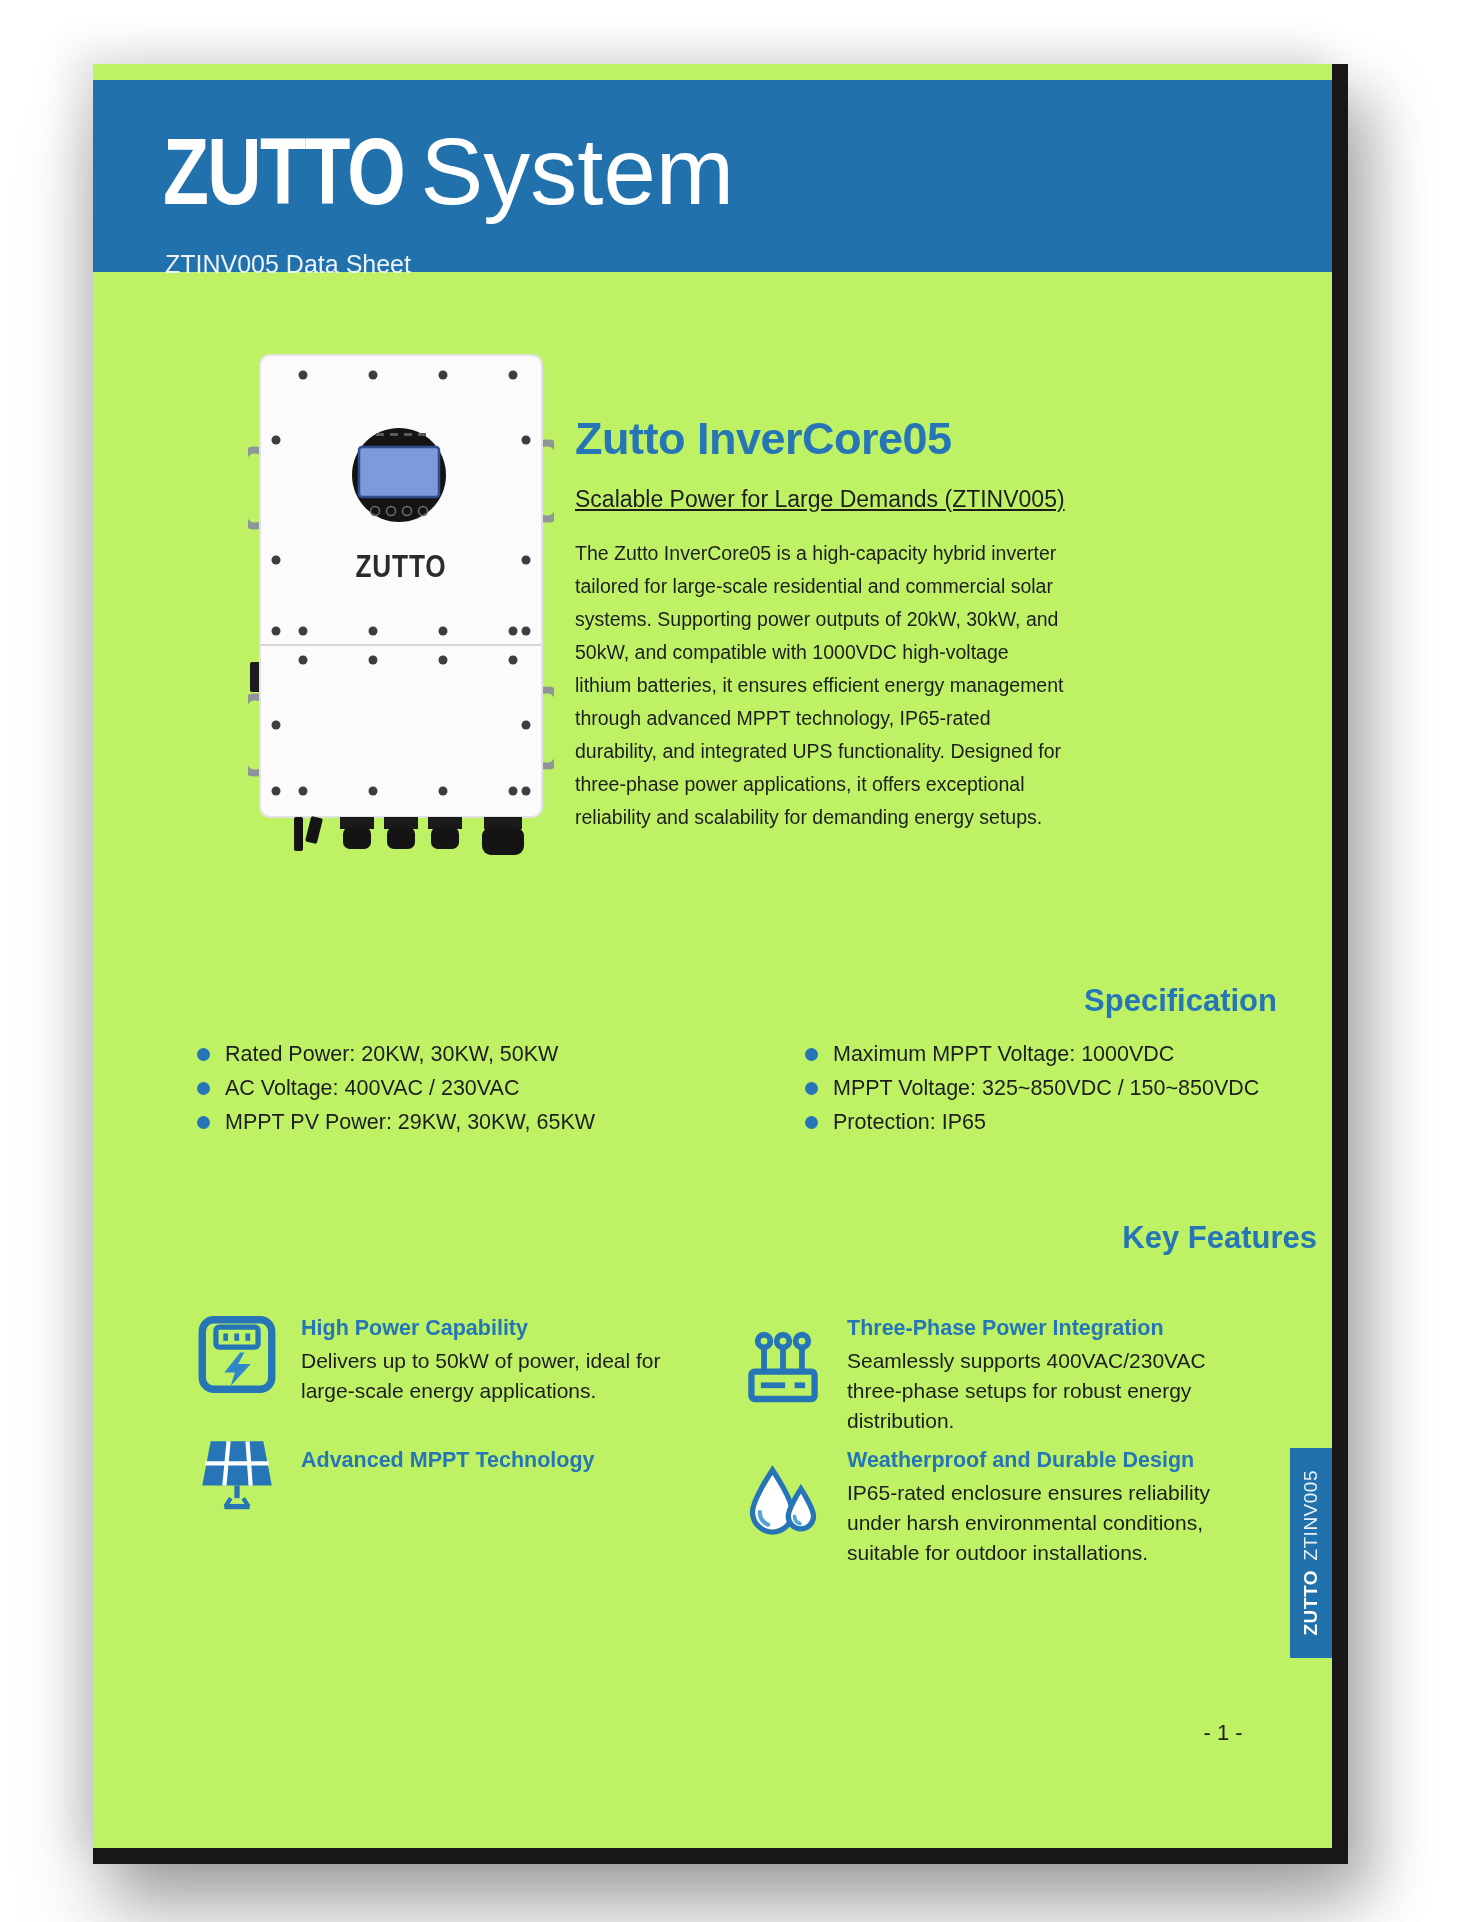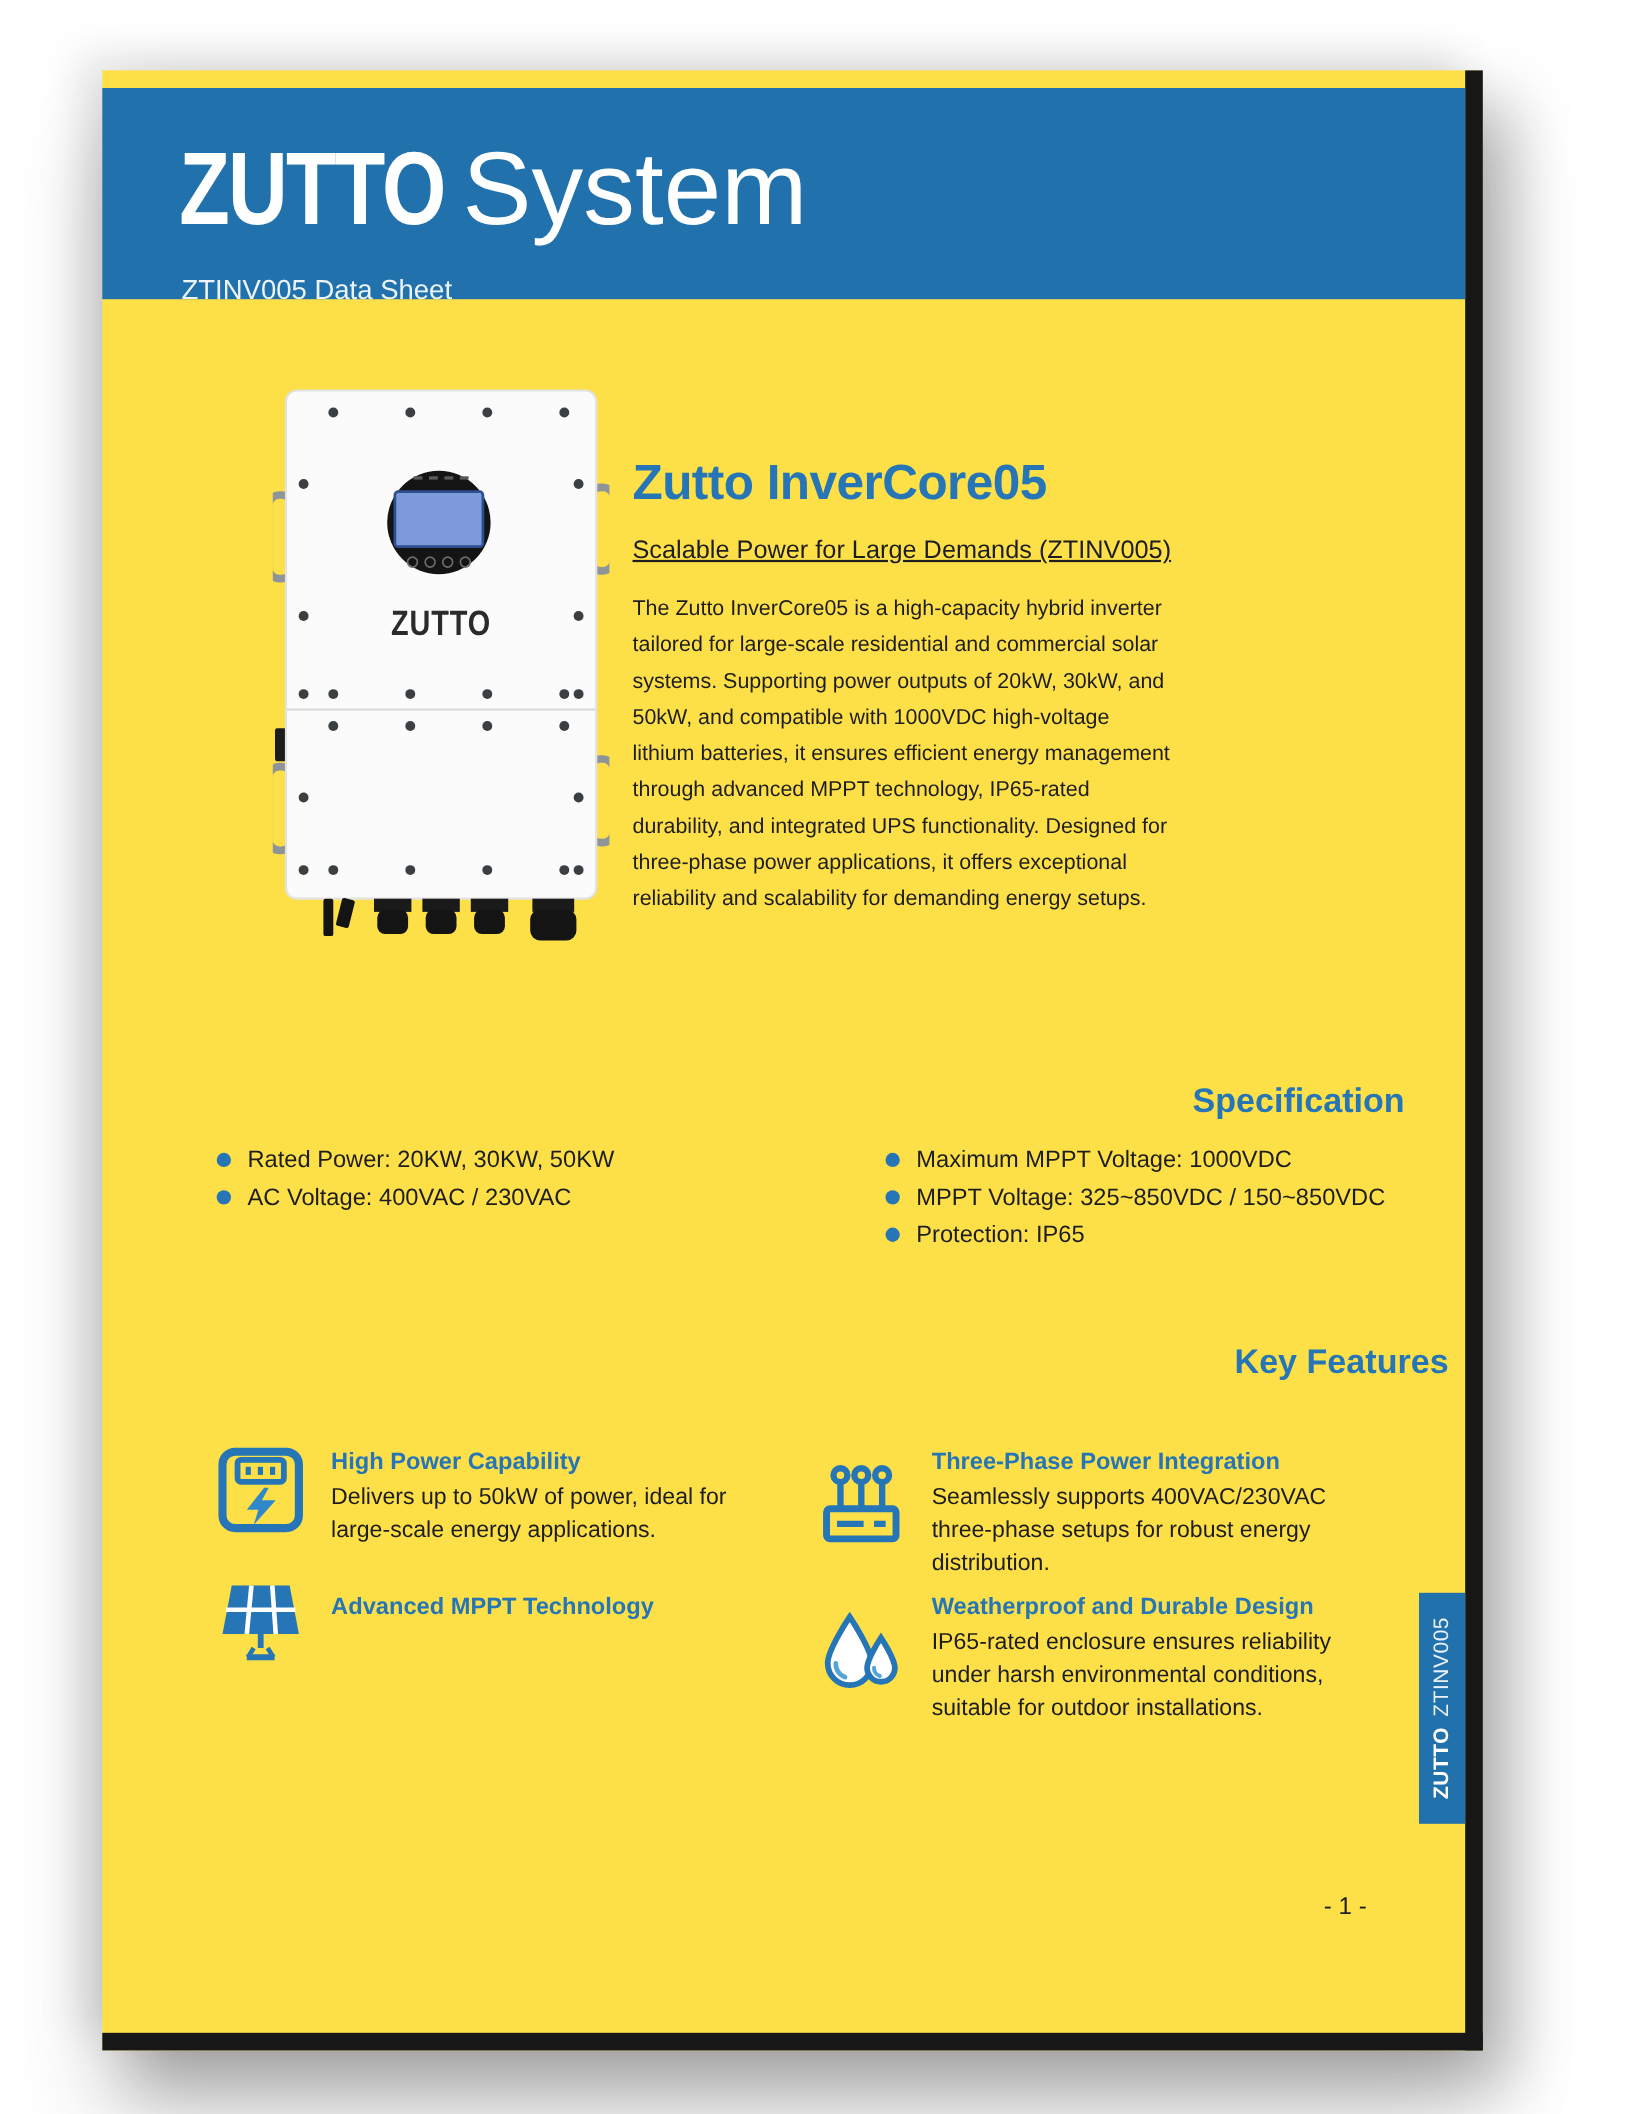--- a/index.html
+++ b/index.html
@@ -5,21 +5,21 @@
   html,body{margin:0;padding:0;}
   body{
     width:1482px;height:1922px;position:relative;overflow:hidden;
     background:#ffffff;
     font-family:"Liberation Sans", sans-serif;
     color:#1d1d1f;
   }
   
   .page-card{
     position:absolute;left:93px;top:64px;width:1239px;height:1784px;
-    background:#fde047;
+    background:#bef264;
     border-right:16px solid #171717;
     border-bottom:16px solid #171717;
     box-shadow:26px 30px 55px rgba(0,0,0,.26),
                -22px -16px 36px rgba(0,0,0,.10),
                0 60px 80px rgba(0,0,0,.16);
   }
   
   .header-band{
     position:absolute;left:0;top:16px;width:100%;height:192px;
     background:#2171ad;
@@ -190,20 +190,24 @@
     <div class="spec-cols">
       <div class="spec-col">
         <div class="spec-item">
             <span class="bullet"></span>
             <span>Rated Power: 20KW, 30KW, 50KW</span>
           </div>
         <div class="spec-item">
             <span class="bullet"></span>
             <span>AC Voltage: 400VAC / 230VAC</span>
           </div>
+        <div class="spec-item">
+            <span class="bullet"></span>
+            <span>MPPT PV Power: 29KW, 30KW, 65KW</span>
+          </div>
       </div>
       <div class="spec-col">
         <div class="spec-item">
             <span class="bullet"></span>
             <span>Maximum MPPT Voltage: 1000VDC</span>
           </div>
         <div class="spec-item">
             <span class="bullet"></span>
             <span>MPPT Voltage: 325~850VDC / 150~850VDC</span>
           </div>

